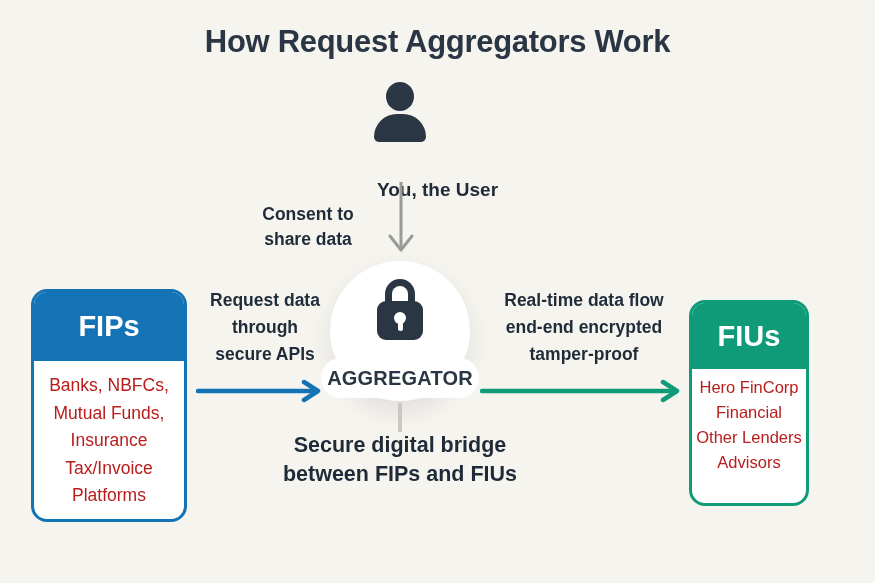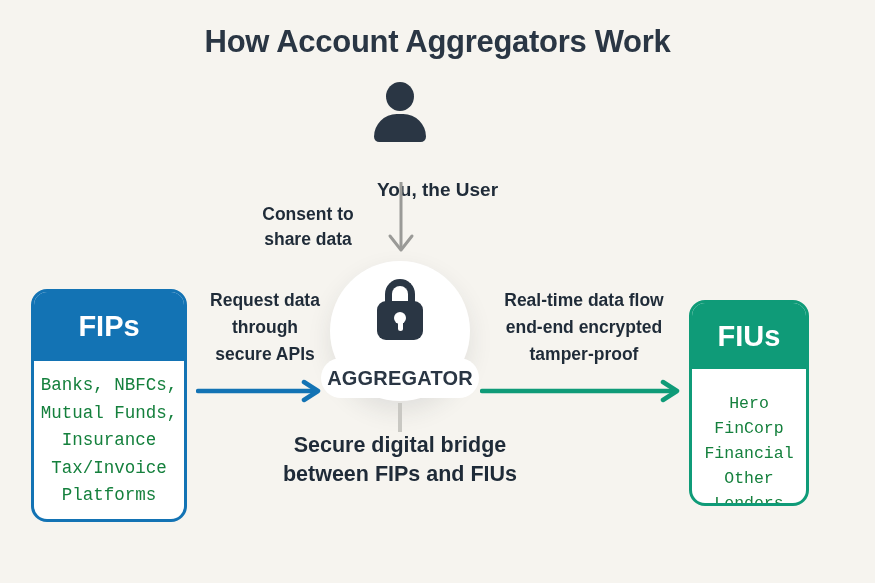--- a/index.html
+++ b/index.html
@@ -101,24 +101,24 @@
     left:689px;top:300px;width:120px;height:206px;
     border:3px solid var(--green);
   }
   .box-header{
     display:flex;align-items:center;justify-content:center;
     color:var(--white);font-weight:700;font-size:29px;
   }
   .box-fips .box-header{height:69px;background:var(--blue);}
   .box-fius .box-header{height:66px;background:var(--green);}
   .box-body{
-    text-align:center;color:#15803d;font-weight:500;font-family:Liberation Mono, monospace;
+    text-align:center;color:#b91c1c;font-weight:500;
   }
   .box-fips .box-body{padding-top:11px;font-size:17.5px;line-height:27.5px;}
-  .box-fius .box-body{padding-top:22px;font-size:16.5px;line-height:25px;}
+  .box-fius .box-body{padding-top:6px;font-size:16.5px;line-height:25px;}
 
   
   .flow-label{
     position:absolute;text-align:center;font-size:17.5px;font-weight:600;
     line-height:27px;color:var(--ink);
   }
   .flow-label.left{left:193px;top:287px;width:144px;}
   .flow-label.right{left:477px;top:287px;width:214px;}
   .flow-arrow{position:absolute;}
   .flow-arrow.blue{left:196px;top:379px;}
@@ -131,21 +131,21 @@
   .bridge-label{
     position:absolute;left:0;top:431px;width:800px;text-align:center;
     font-size:21.5px;font-weight:700;line-height:29px;color:var(--ink);
   }
 </style>
 </head>
 <body>
 
 <div class="canvas">
 
-  <div class="title">How Account Aggregators Work</div>
+  <div class="title">How Request Aggregators Work</div>
 
   <div class="person">
     <div class="head"></div>
     <div class="shoulders"></div>
   </div>
   <div class="user-label">You, the User</div>
 
   <div class="consent-label">
     <span>Consent to</span><br>
     <span>share data</span>

